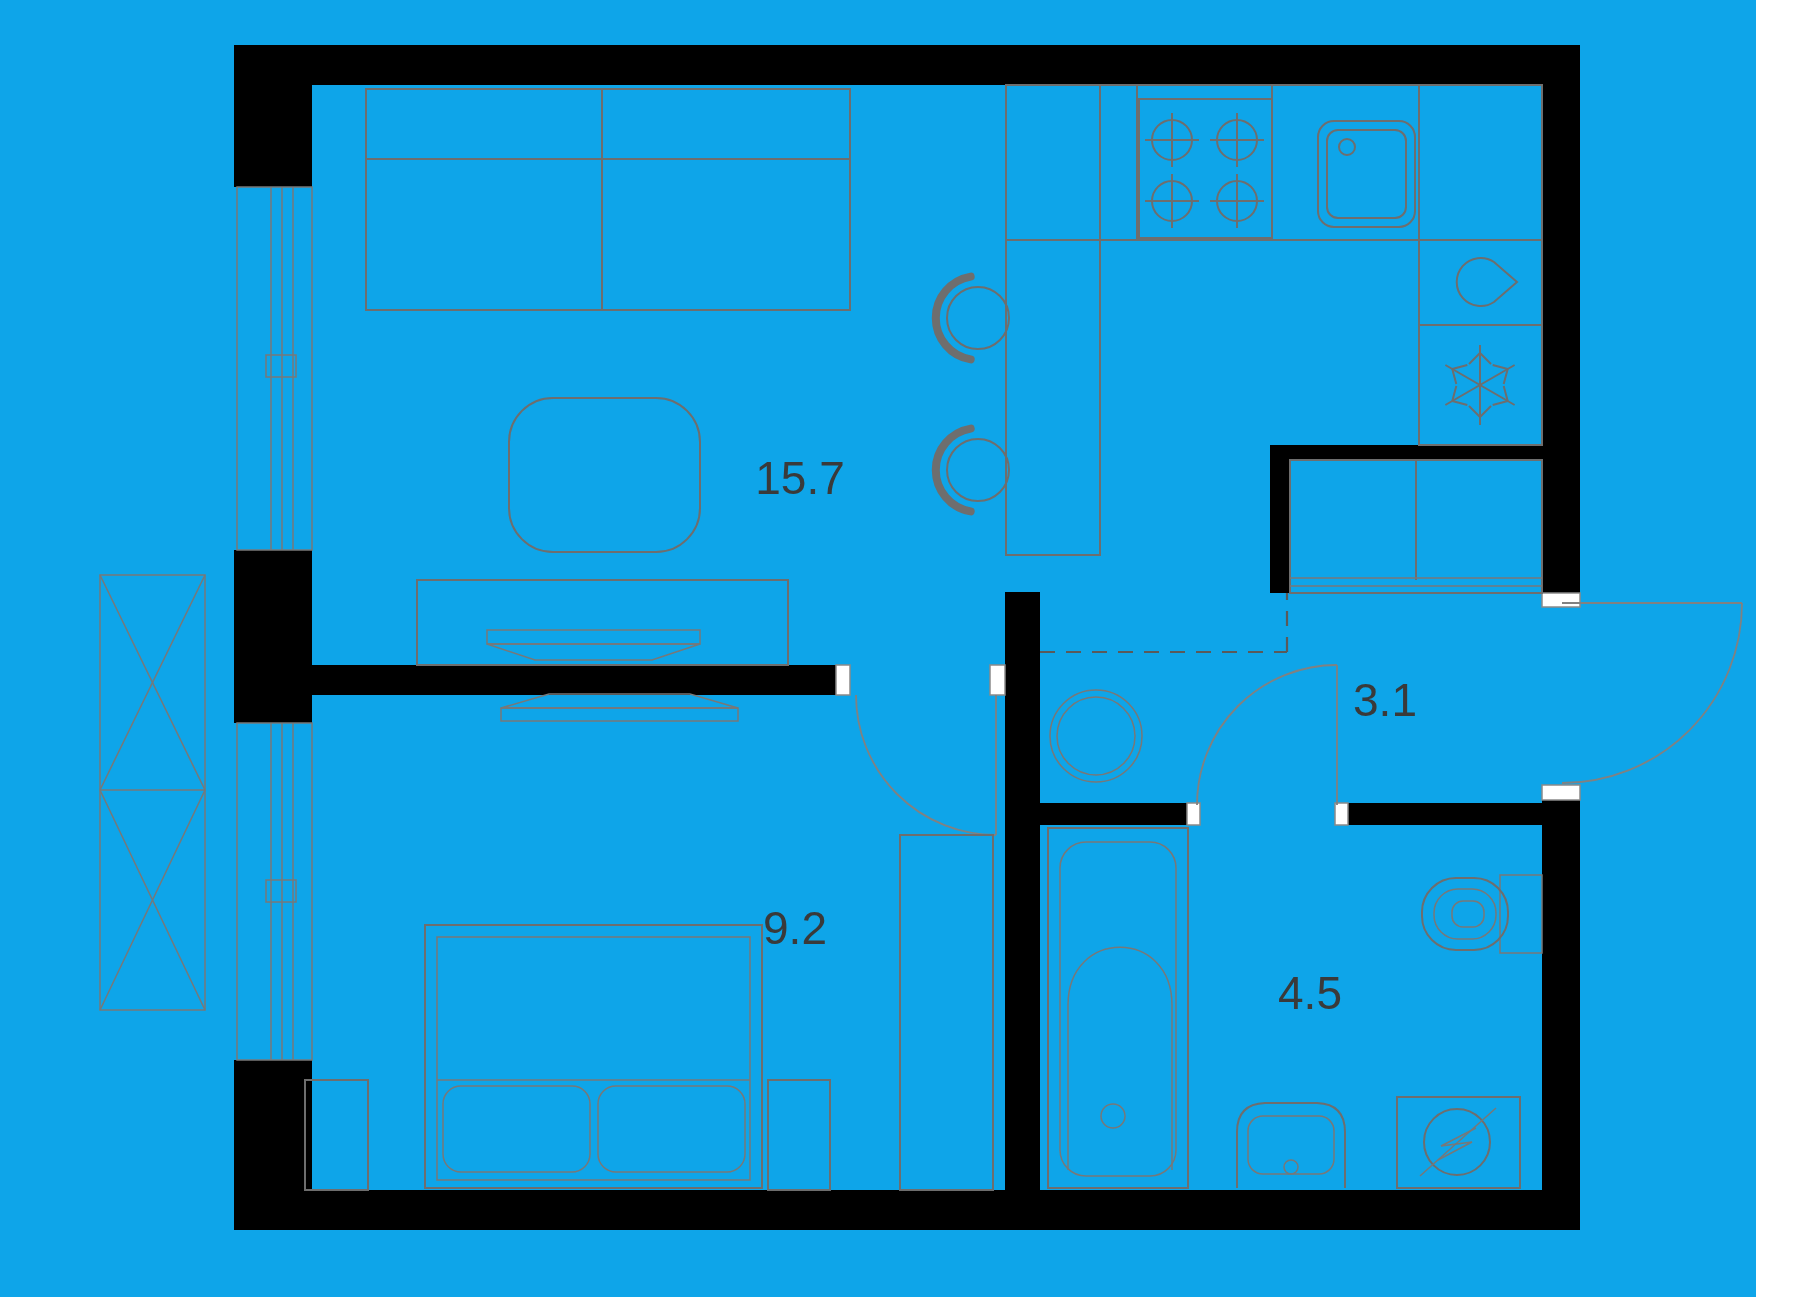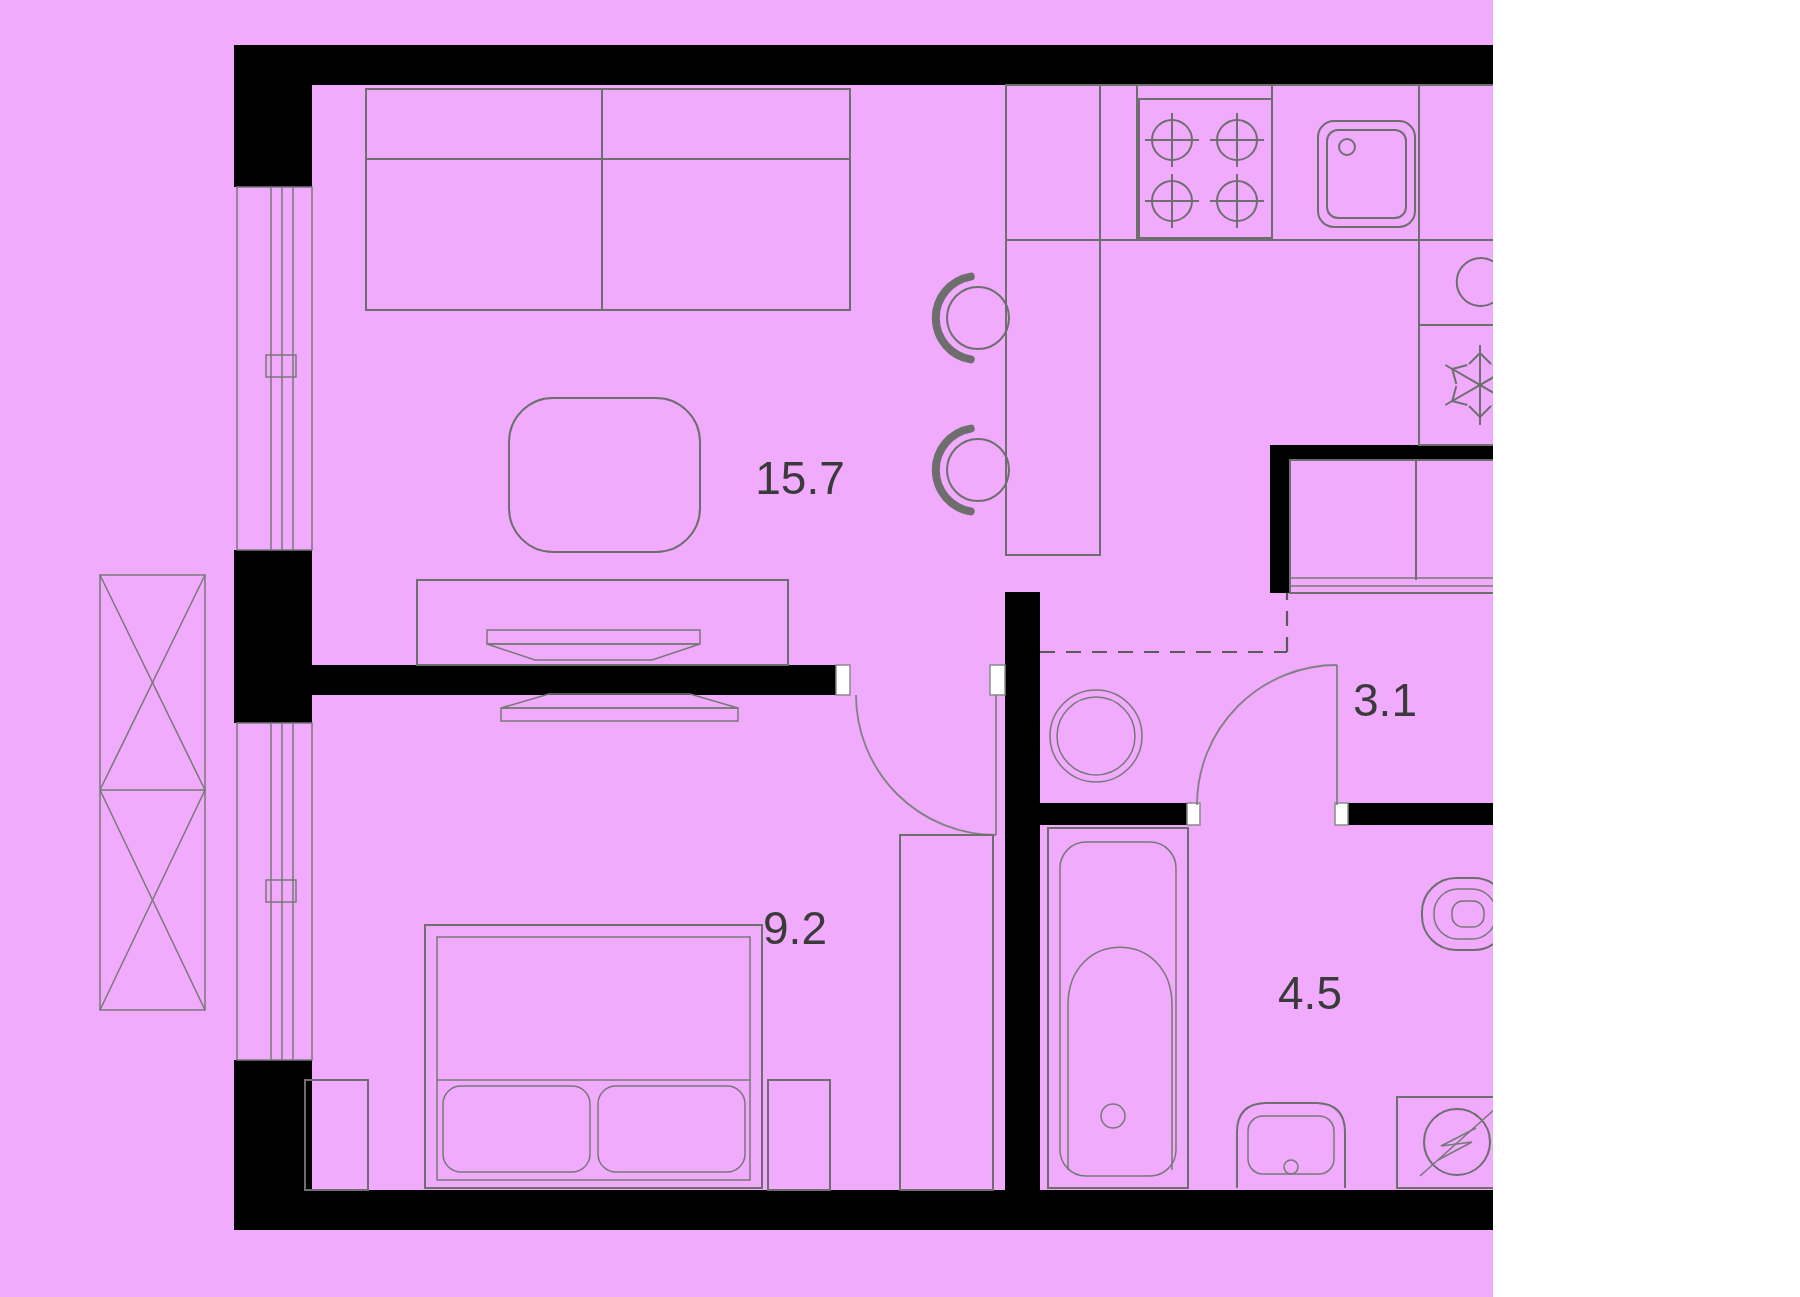--- a/index.html
+++ b/index.html
@@ -1,16 +1,16 @@
 <!DOCTYPE html>
 <html><head>
 <meta charset="utf-8">
 <style>
   html,body{margin:0;padding:0;background:#ffffff;}
-  .stage{width:1493px;height:1297px;position:relative;background:#f0abfc;overflow:hidden;}
+  .stage{width:1756px;height:1297px;position:relative;background:#0ea5e9;overflow:hidden;}
   svg{display:block;}
   .wall{fill:#000000;stroke:none;}
   .ln{fill:none;stroke:#6e6e6e;stroke-width:2;}
   .ln1{fill:none;stroke:#787878;stroke-width:1.5;}
   .jamb{fill:#ffffff;stroke:#8a8a8a;stroke-width:1.5;}
   .door{fill:none;stroke:#818181;stroke-width:1.8;}
   .dash{fill:none;stroke:#5a5a5a;stroke-width:2.2;stroke-dasharray:15 11;}
   .icon{fill:none;stroke:#6e6e6e;stroke-width:2;}
   .seat{fill:none;stroke:#6e6e6e;stroke-width:8;stroke-linecap:round;}
   text.area{font-family:"Liberation Sans", sans-serif;font-size:46px;fill:#3a3a3a;text-anchor:middle;}

